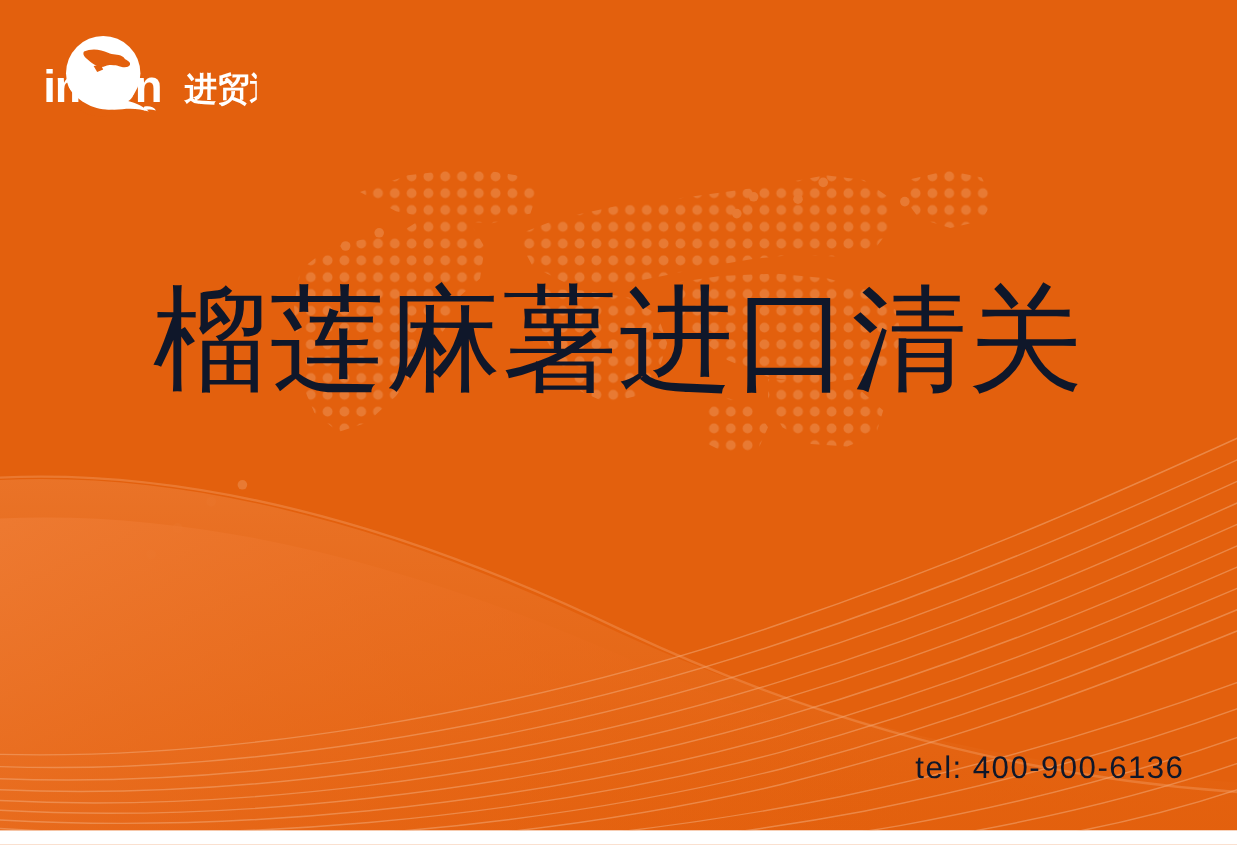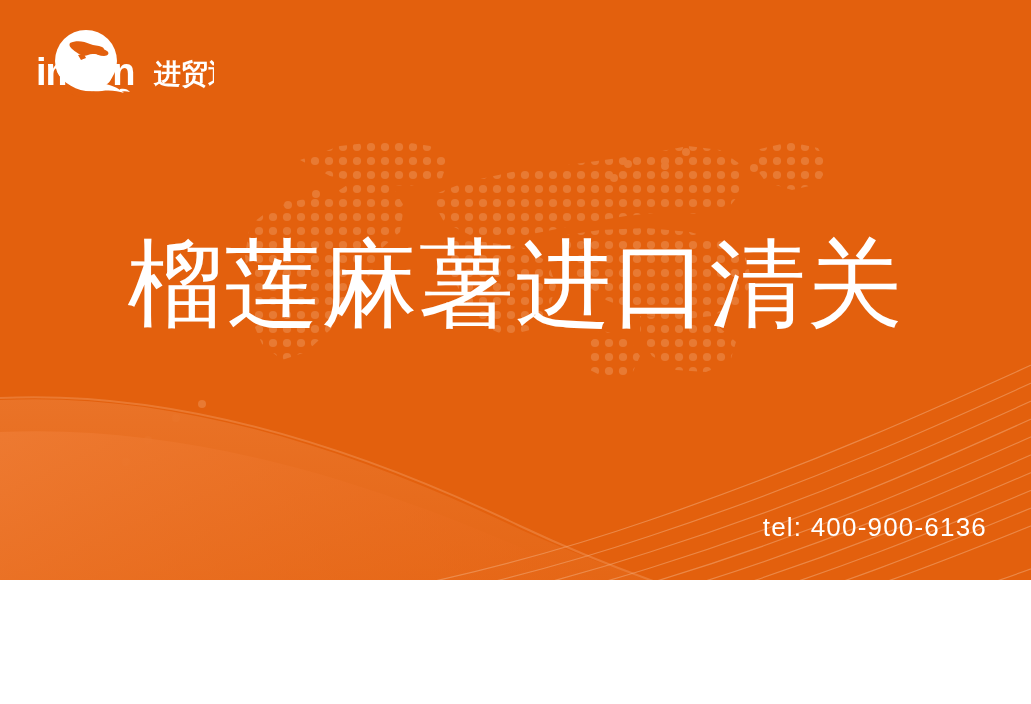--- a/index.html
+++ b/index.html
@@ -7,21 +7,21 @@
     padding: 0;
     background: #ffffff;
   }
   body {
     font-family: "Liberation Sans", sans-serif;
   }
 
   #banner {
     position: relative;
     width: 1031px;
-    height: 580px;
+    height: 692px;
     overflow: hidden;
     background: #E3600D;
   }
 
   
   .layer {
     position: absolute;
     top: 0; left: 0;
     width: 1031px;
     height: 704px;
@@ -42,37 +42,37 @@
   }
 
   
   #headline {
     position: absolute;
     left: 0;
     top: 222px;
     width: 1031px;
     z-index: 9;
     text-align: center;
-    color: #ffffff;
+    color: #0f172a;
     font-family: "Liberation Sans", "DejaVu Sans", sans-serif;
     font-size: 96px;
     line-height: 124px;
     font-weight: 400;
     letter-spacing: 1px;
     white-space: nowrap;
   }
   #headline .line { display: block; }
 
   
   #tel {
     position: absolute;
     right: 44px;
     bottom: 37px;
     z-index: 11;
-    color: #ffffff;
+    color: #0f172a;
     font-family: "Liberation Sans", sans-serif;
     font-size: 26px;
     letter-spacing: 1.2px;
     white-space: nowrap;
   }
 </style>
 </head>
 <body>
 
 <div id="banner">

